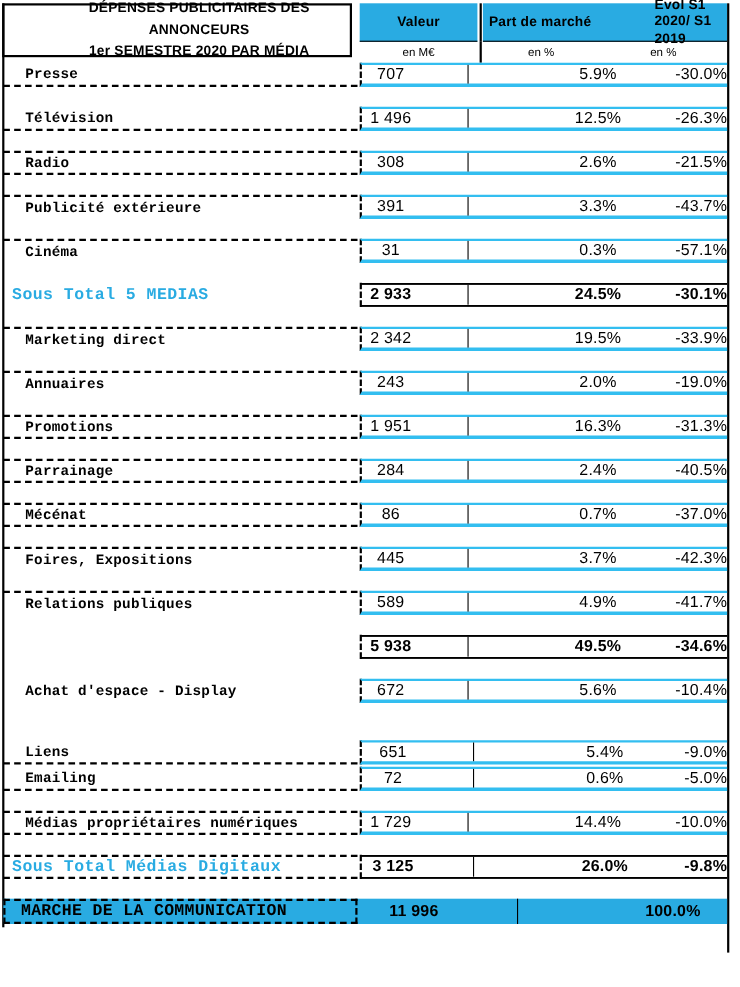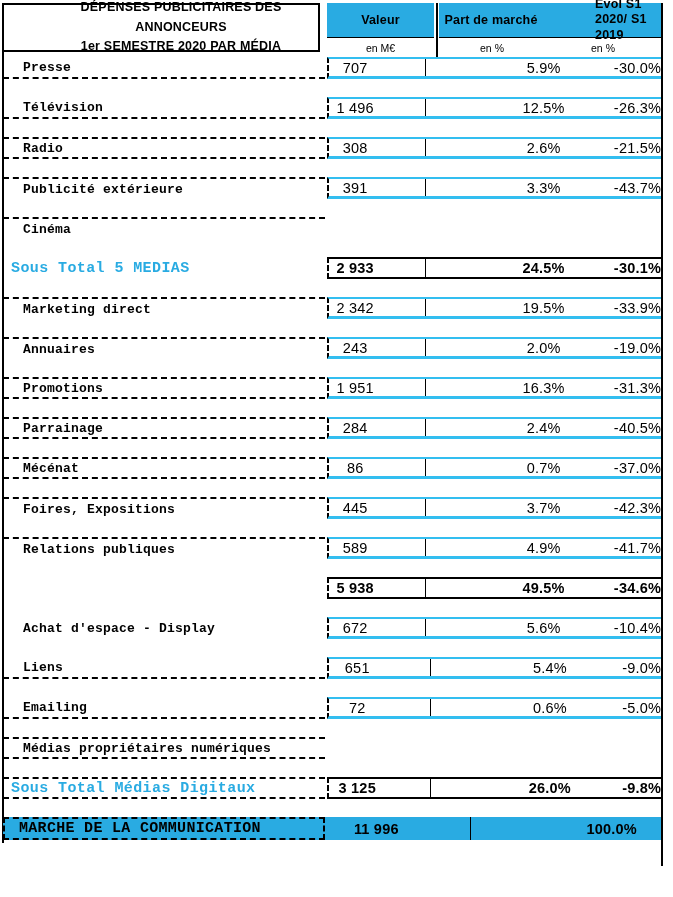--- a/index.html
+++ b/index.html
@@ -141,20 +141,26 @@
     <div class="value-box">
       <div class="cell value">391</div>
       <div class="divider"></div>
       <div class="cell share">3.3%</div>
       <div class="cell evol">-43.7%</div>
     </div>
   </div>
       <div class="row row-media" style="top: 217px;">
 
     <div class="label-cell dash-top">Cinéma</div>
+    <div class="value-box">
+      <div class="cell value">31</div>
+      <div class="divider"></div>
+      <div class="cell share">0.3%</div>
+      <div class="cell evol">-57.1%</div>
+    </div>
   </div>
       <div class="row row-subtotal" style="top: 257px;">
 
     <div class="label-cell">Sous Total 5 MEDIAS</div>
     <div class="value-box">
       <div class="cell value">2 933</div>
       <div class="divider"></div>
       <div class="cell share">24.5%</div>
       <div class="cell evol">-30.1%</div>
     </div>
@@ -241,21 +247,21 @@
       <div class="row row-media" style="top: 617px;">
 
     <div class="label-cell">Achat d'espace - Display</div>
     <div class="value-box">
       <div class="cell value">672</div>
       <div class="divider"></div>
       <div class="cell share">5.6%</div>
       <div class="cell evol">-10.4%</div>
     </div>
   </div>
-      <div class="row row-media" style="top: 657px;">
+      <div class="row row-media" style="top: 673px;">
 
     <div class="label-cell dash-bottom">Liens</div>
     <div class="value-box">
       <div class="cell value">651</div>
       <div class="divider"></div>
       <div class="cell share">5.4%</div>
       <div class="cell evol">-9.0%</div>
     </div>
   </div>
       <div class="row row-media" style="top: 697px;">
@@ -264,20 +270,26 @@
     <div class="value-box">
       <div class="cell value">72</div>
       <div class="divider"></div>
       <div class="cell share">0.6%</div>
       <div class="cell evol">-5.0%</div>
     </div>
   </div>
       <div class="row row-media" style="top: 737px;">
 
     <div class="label-cell dash-top dash-bottom">Médias propriétaires numériques</div>
+    <div class="value-box">
+      <div class="cell value">1 729</div>
+      <div class="divider"></div>
+      <div class="cell share">14.4%</div>
+      <div class="cell evol">-10.0%</div>
+    </div>
   </div>
       <div class="row row-subtotal" style="top: 777px;">
 
     <div class="label-cell dash-top dash-bottom">Sous Total Médias Digitaux</div>
     <div class="value-box">
       <div class="cell value">3 125</div>
       <div class="divider"></div>
       <div class="cell share">26.0%</div>
       <div class="cell evol">-9.8%</div>
     </div>

